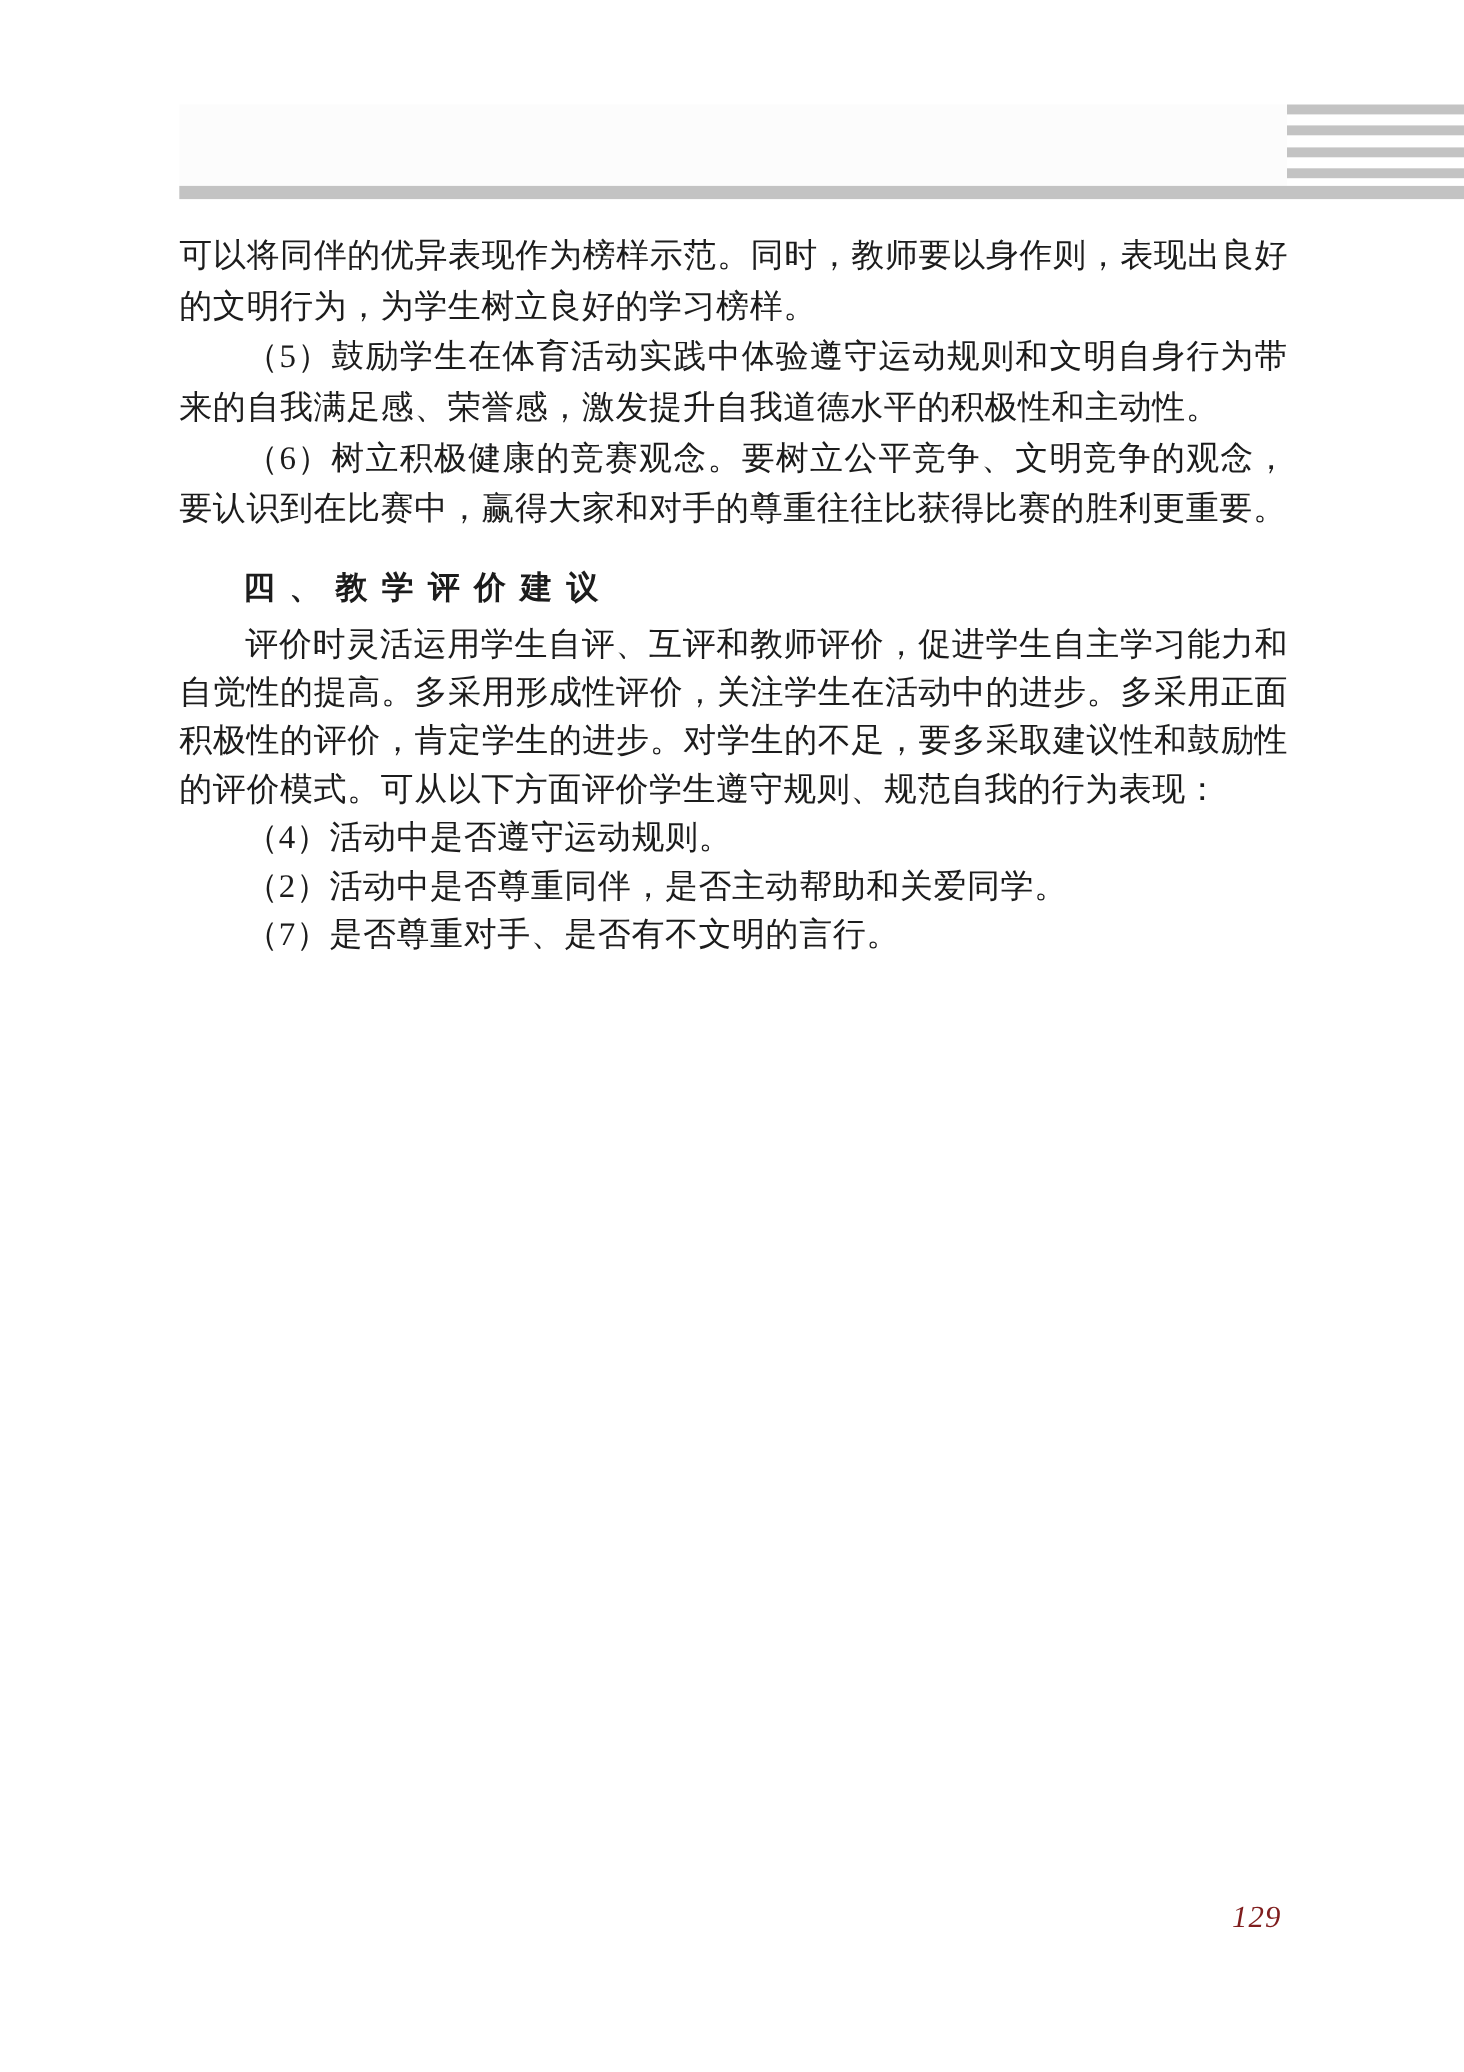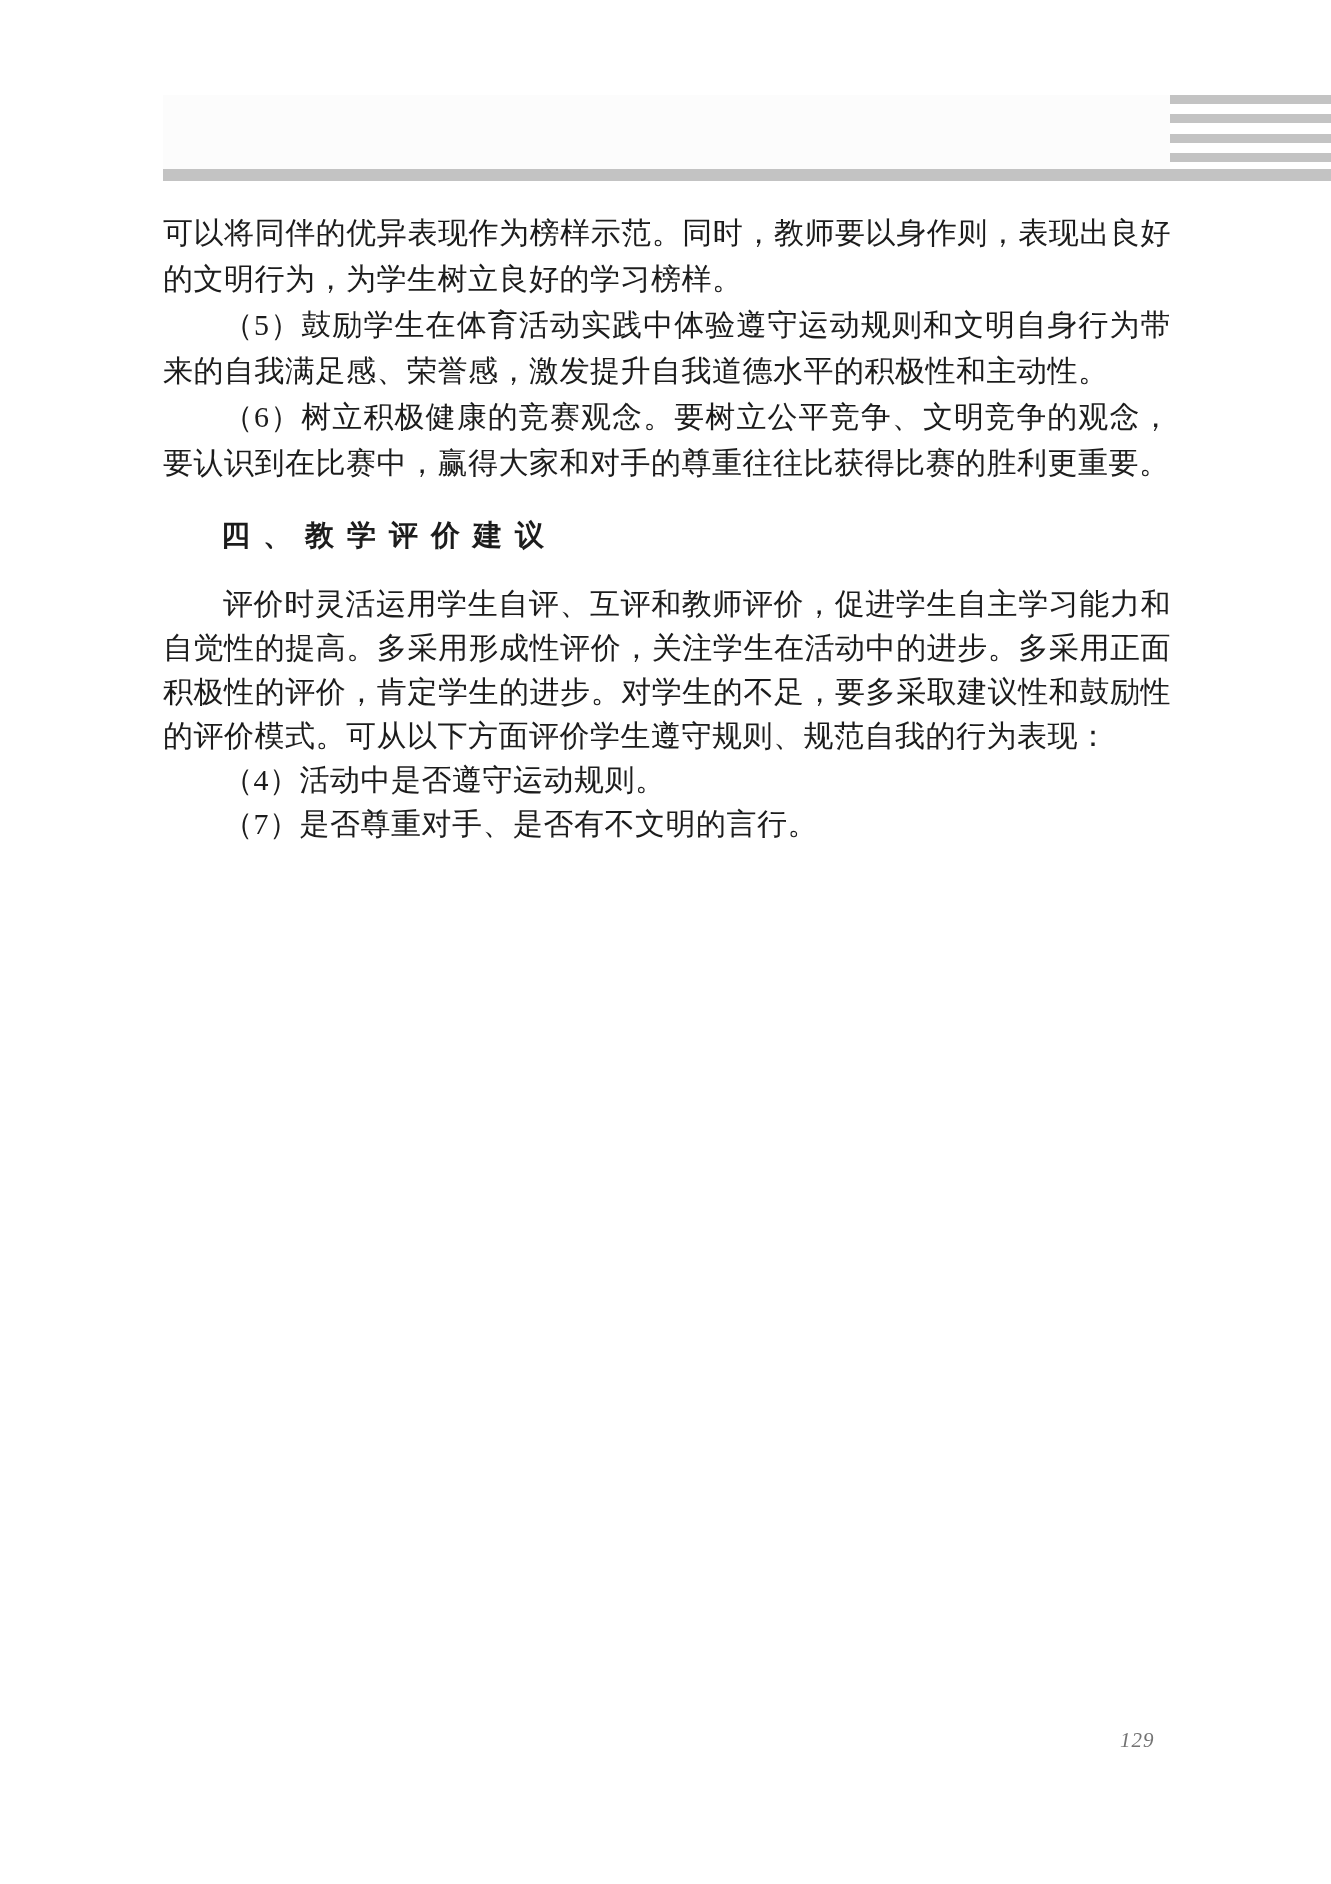--- a/index.html
+++ b/index.html
@@ -67,32 +67,31 @@
     font-size: 29px;
     line-height: 58px;
     font-weight: bold;
     letter-spacing: 13px;
     font-family: "Liberation Serif", serif;
   }
   .eval-section p {
     line-height: 44px;
   }
   .eval-section p.first {
-    margin-top: 18px;
   }
 
   
   .page-number {
     position: absolute;
     left: 1120px;
     top: 1728px;
-    font-size: 21px;
+    font-size: 28px;
     font-style: italic;
     font-family: "Liberation Serif", serif;
-    color: #737373;
+    color: #7f1d1d;
     letter-spacing: 1px;
   }
 </style>
 </head>
 <body>
 
 <div class="page">
 
   <div class="header-panel" style="background: rgb(252, 252, 252);"></div>
   <div class="header-stripe s1" style="background: rgb(195, 195, 195);"></div>
@@ -109,20 +108,21 @@
 
     <p class="indent">（6）树立积极健康的竞赛观念。要树立公平竞争、文明竞争的观念，要认识到在比赛中，赢得大家和对手的尊重往往比获得比赛的胜利更重要。</p>
 
     <h2 class="section-heading">四、教学评价建议</h2>
 
     <div class="eval-section">
       <p class="indent first">评价时灵活运用学生自评、互评和教师评价，促进学生自主学习能力和自觉性的提高。多采用形成性评价，关注学生在活动中的进步。多采用正面积极性的评价，肯定学生的进步。对学生的不足，要多采取建议性和鼓励性的评价模式。可从以下方面评价学生遵守规则、规范自我的行为表现：</p>
 
       <p class="indent">（4）活动中是否遵守运动规则。</p>
 
+      <p class="indent">（2）活动中是否尊重同伴，是否主动帮助和关爱同学。</p>
 
       <p class="indent">（7）是否尊重对手、是否有不文明的言行。</p>
 
     </div>
   </div>
 
   <div class="page-number">129</div>
 
 </div>
 

